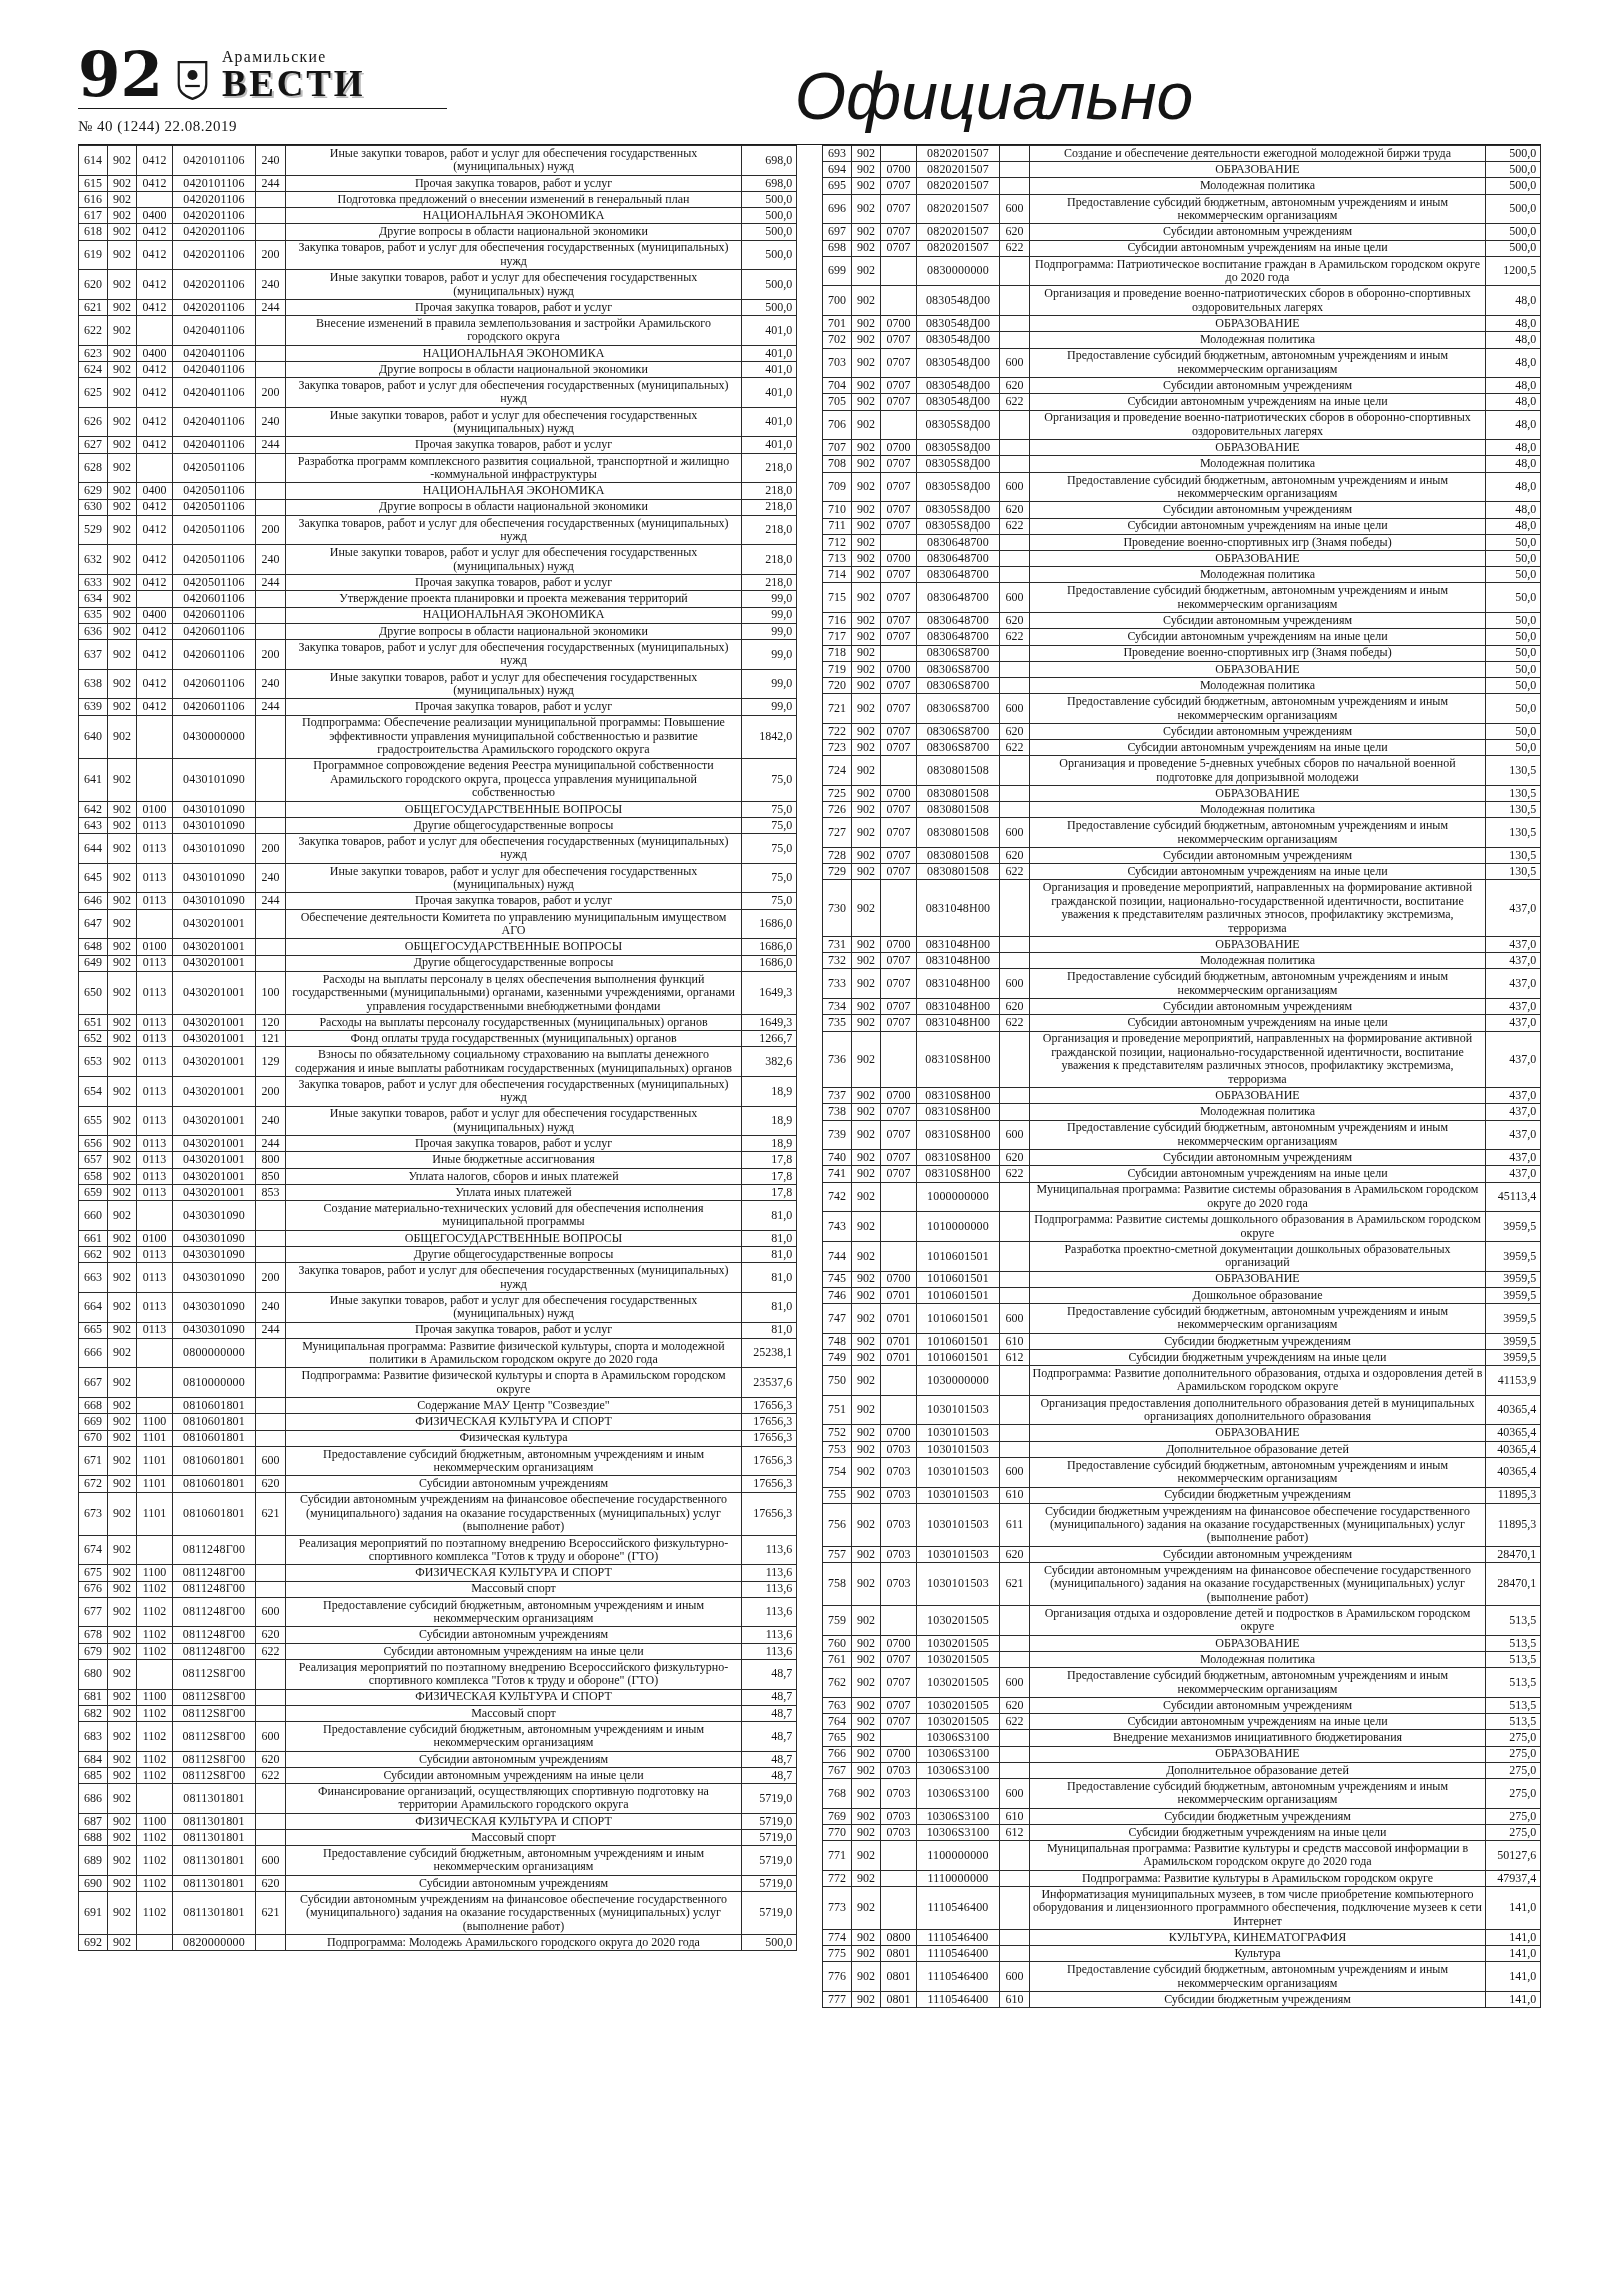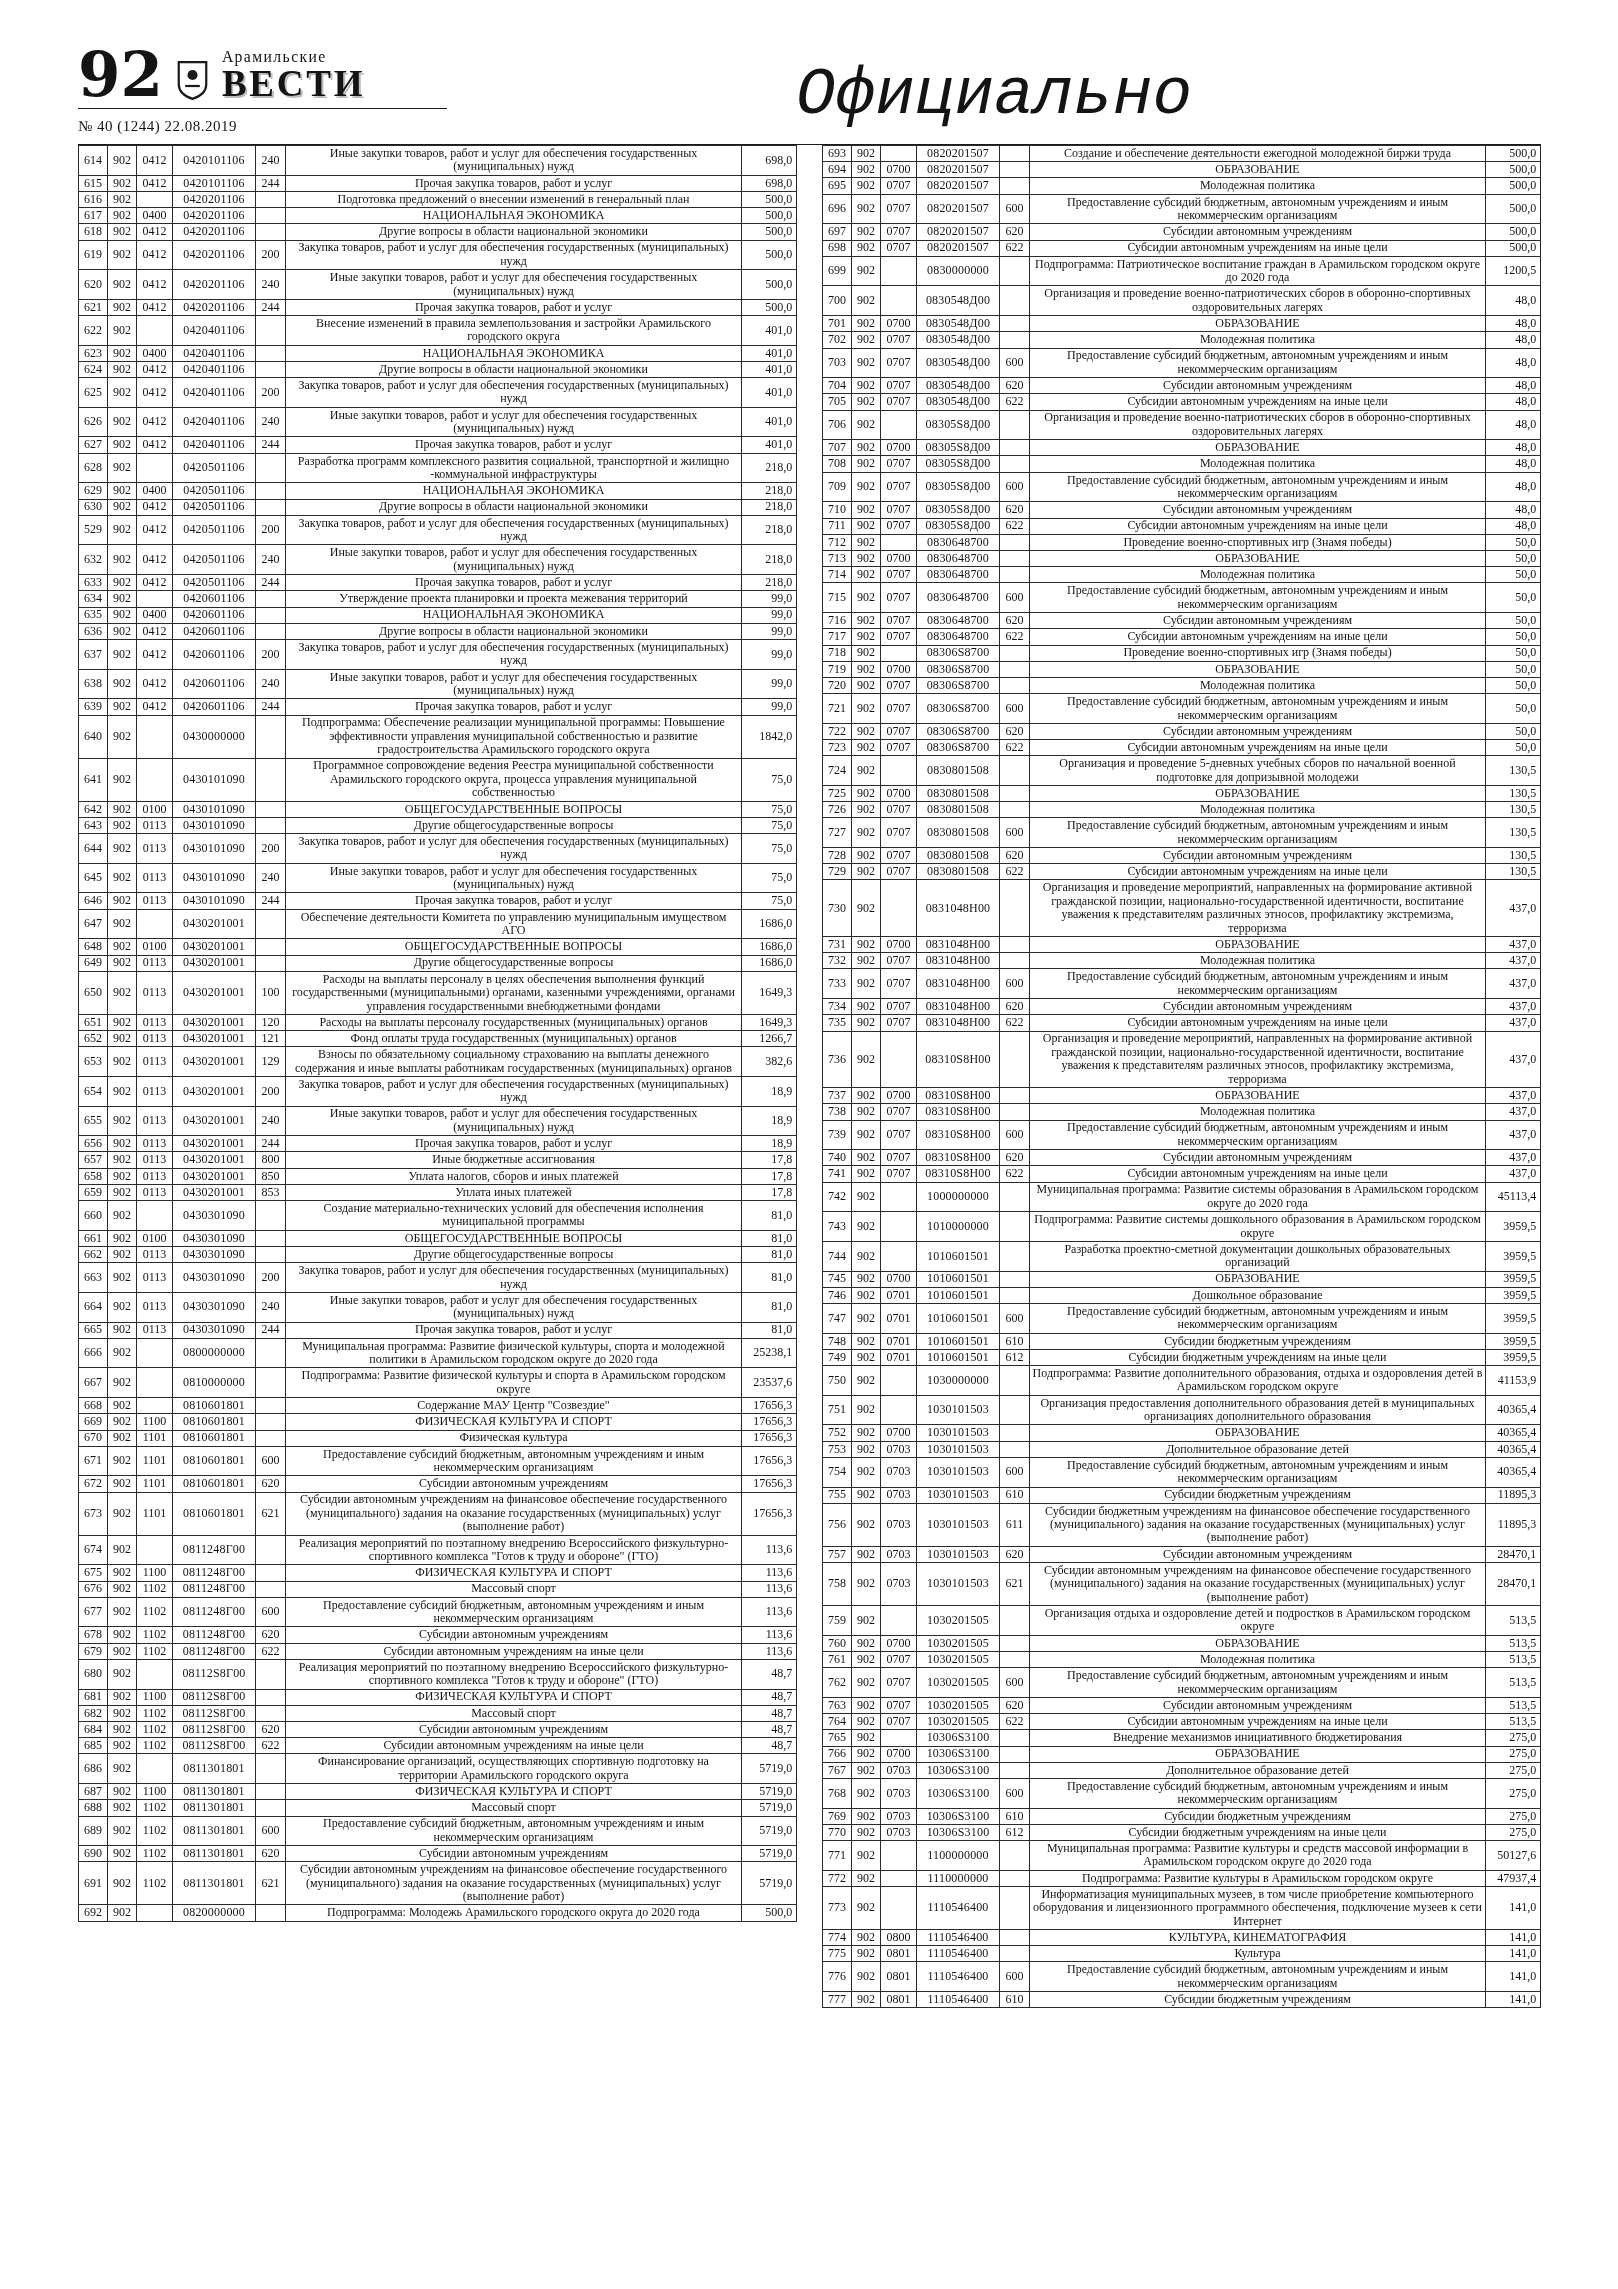--- a/index.html
+++ b/index.html
@@ -10,21 +10,21 @@
   
   .masthead{display:flex;align-items:flex-end;border-bottom:1.8px solid #1a1a1a;padding-bottom:9.2px;margin-bottom:0;min-height:103px}
   .masthead-left{width:369px;flex:0 0 auto}
   .brand-row{display:flex;align-items:flex-end;gap:13px}
   .page-number{font-family:"DejaVu Serif",serif;font-weight:bold;font-size:61px;line-height:.85}
   .emblem{width:33px;height:41px;flex:0 0 auto}
   .brand-text{line-height:1}
   .brand-top{font-size:15.7px;letter-spacing:1.4px;margin-bottom:1.8px}
   .brand-bottom{font-family:Liberation Serif, serif;font-weight:bold;font-size:37px;letter-spacing:2.8px;line-height:.95;text-shadow:1.8px 1.8px 0 #bdbdbd}
   .issue-line{border-top:1.4px solid #1a1a1a;margin-top:6.5px;padding-top:9px;font-size:15px;letter-spacing:0.5px}
-  .section-title{flex:1;text-align:center;font-family:Liberation Mono, monospace;font-style:italic;font-size:66px;line-height:1;padding-bottom:5.5px}
+  .section-title{flex:1;text-align:center;font-family:Liberation Sans, sans-serif;font-style:italic;font-size:66px;line-height:1;padding-bottom:5.5px}
 
   
   .columns{display:flex;gap:25px;align-items:flex-start}
   table.budget{border-collapse:collapse;table-layout:fixed;width:724px;font-size:12px;line-height:1.12}
   col.c-num{width:29px} col.c-g{width:29px} col.c-rz{width:36px}
   col.c-art{width:83px} col.c-vid{width:30px} col.c-amount{width:55px}
   td{border:0.9px solid #2a2a2a;padding:0.9px 1.8px;text-align:center;vertical-align:middle;word-wrap:break-word;overflow-wrap:break-word}
   td.amount{text-align:right;padding-right:3.7px}
   td.art{letter-spacing:0.2px}
 </style>
@@ -681,20 +681,29 @@
           <tr>
             <td class="num">682</td>
             <td class="g">902</td>
             <td class="rz">1102</td>
             <td class="art">08112S8Г00</td>
             <td class="vid"></td>
             <td class="name">Массовый спорт</td>
             <td class="amount">48,7</td>
           </tr>
           <tr>
+            <td class="num">683</td>
+            <td class="g">902</td>
+            <td class="rz">1102</td>
+            <td class="art">08112S8Г00</td>
+            <td class="vid">600</td>
+            <td class="name">Предоставление субсидий бюджетным, автономным учреждениям и иным некоммерческим организациям</td>
+            <td class="amount">48,7</td>
+          </tr>
+          <tr>
             <td class="num">684</td>
             <td class="g">902</td>
             <td class="rz">1102</td>
             <td class="art">08112S8Г00</td>
             <td class="vid">620</td>
             <td class="name">Субсидии автономным учреждениям</td>
             <td class="amount">48,7</td>
           </tr>
           <tr>
             <td class="num">685</td>

